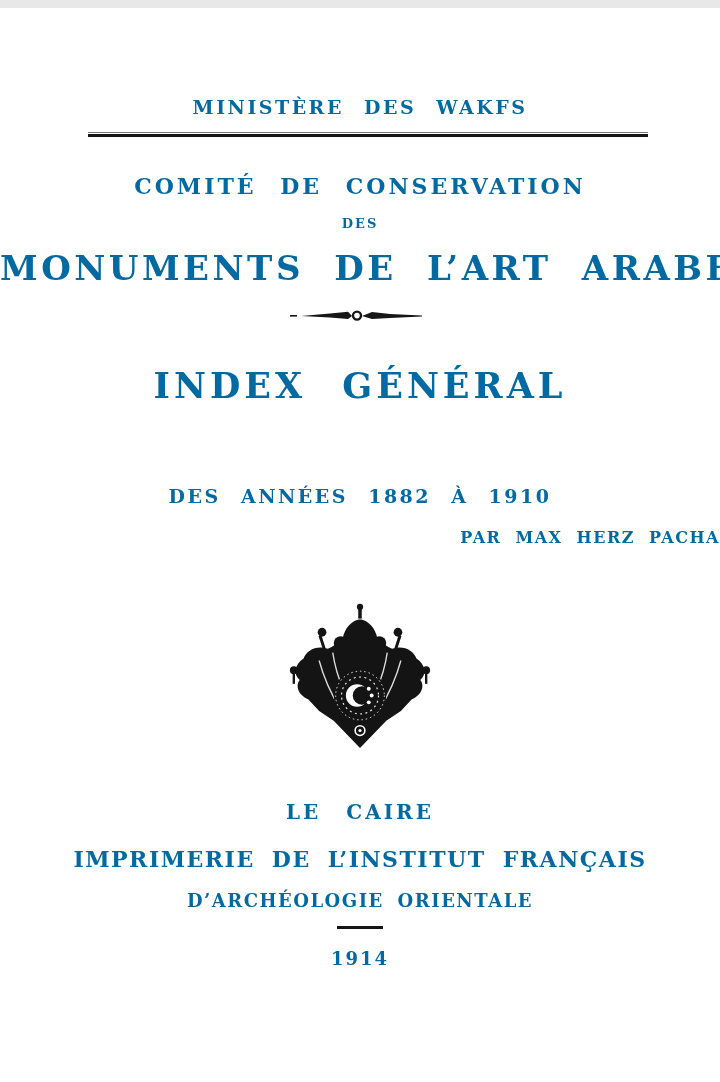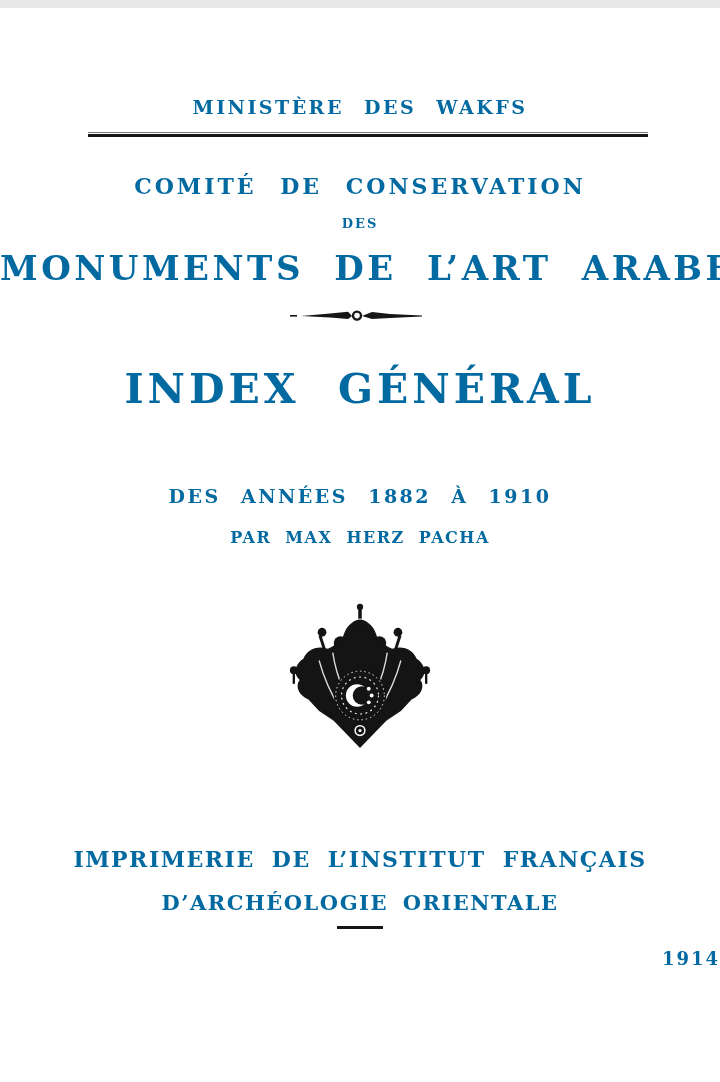--- a/index.html
+++ b/index.html
@@ -28,41 +28,41 @@
     background: linear-gradient(#777 0 1px, #ffffff 1px 2px, #151515 2px 5px);
   }
   .comite       { top: 165px; font-size: 22px;   letter-spacing: 3px;   word-spacing: 13px; text-align: center; }
   .des-small    { top: 208px; font-size: 13px;   letter-spacing: 2px; }
   .monuments    { top: 240px; font-size: 34px;   letter-spacing: 3.5px; word-spacing: 15px; }
   .ornament {
     position: absolute;
     top: 300px; left: 0; right: 0;
     display: flex; justify-content: center;
   }
-  .index-title  { top: 357px; font-size: 41px;   letter-spacing: 4px;   word-spacing: 20px; }
+  .index-title  { top: 357px; font-size: 35px;   letter-spacing: 4px;   word-spacing: 20px; }
   .sub1         { top: 430px; font-size: 28px;   letter-spacing: 3px;   word-spacing: 13px; }
   .sub2         { top: 477px; font-size: 19px;   letter-spacing: 2.5px; word-spacing: 11px; }
-  .par          { top: 520px; font-size: 16px;   letter-spacing: 1.5px; word-spacing: 7px; }
+  .par          { top: 520px; font-size: 16px;   letter-spacing: 1.5px; word-spacing: 7px; text-align: right; }
   .emblem-wrap {
     position: absolute;
     top: 592px; left: 50%;
     transform: translateX(-50%);
     width: 146px; height: 156px;
   }
   .lecaire      { top: 792px; font-size: 20px;   letter-spacing: 3px;   word-spacing: 15px; }
   .imprimerie   { top: 838px; font-size: 22px;   letter-spacing: 1.5px; word-spacing: 8px; }
-  .archeologie  { top: 882px; font-size: 21px; letter-spacing: 1.5px; word-spacing: 6px; }
+  .archeologie  { top: 882px; font-size: 18px; letter-spacing: 1.5px; word-spacing: 6px; }
   .rule-mini {
     position: absolute;
     top: 918px; left: 50%;
     transform: translateX(-50%);
     width: 46px; height: 2.5px;
     background: #151515;
   }
-  .year         { top: 940px; font-size: 18px;   letter-spacing: 2px; text-align: right; }
+  .year         { top: 940px; font-size: 18px;   letter-spacing: 2px; }
 </style>
 </head>
 <body>
 
 <div class="page">
 
   <div class="line ministry">MINISTÈRE DES WAKFS</div>
 
   <div class="rule-main"></div>
 
@@ -133,20 +133,21 @@
       <circle cx="84" cy="91" r="2" fill="#ffffff"></circle>
       <circle cx="87" cy="98" r="2" fill="#ffffff"></circle>
       <circle cx="84" cy="105" r="2" fill="#ffffff"></circle>
 
       <circle cx="75" cy="134" r="9" fill="#141414"></circle>
       <circle cx="75" cy="134" r="5" fill="none" stroke="#ffffff" stroke-width="1.6"></circle>
       <circle cx="75" cy="134" r="1.6" fill="#ffffff"></circle>
     </svg>
   </div>
 
+  <div class="line lecaire">LE CAIRE</div>
   <div class="line imprimerie">IMPRIMERIE DE L’INSTITUT FRANÇAIS</div>
   <div class="line archeologie">D’ARCHÉOLOGIE ORIENTALE</div>
 
   <div class="rule-mini"></div>
 
   <div class="line year">1914</div>
 
 </div>
 
 </body></html>

